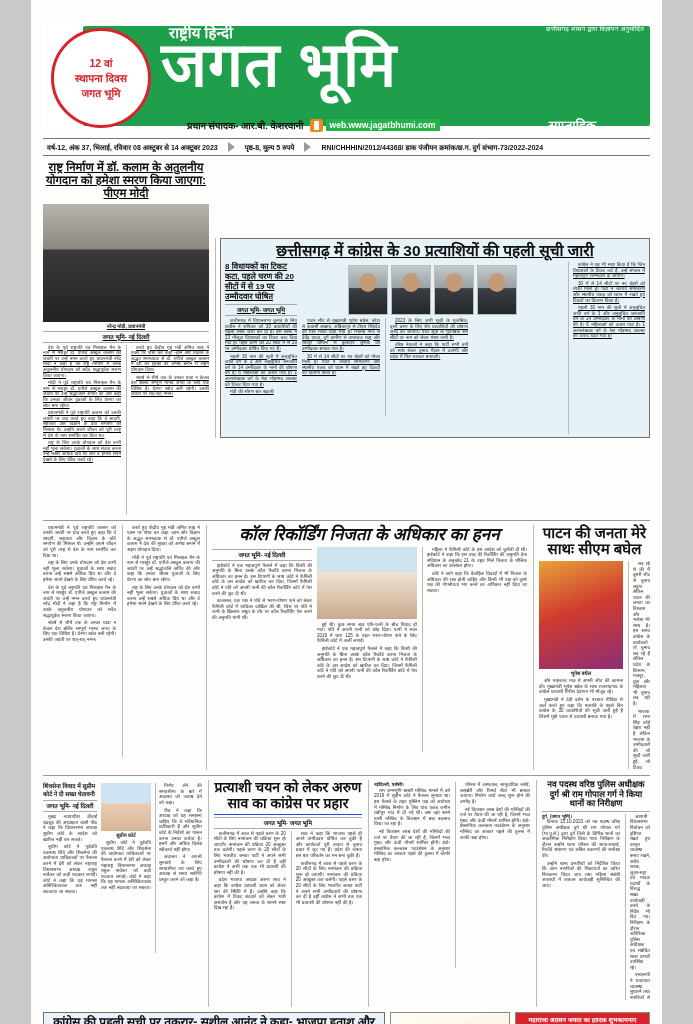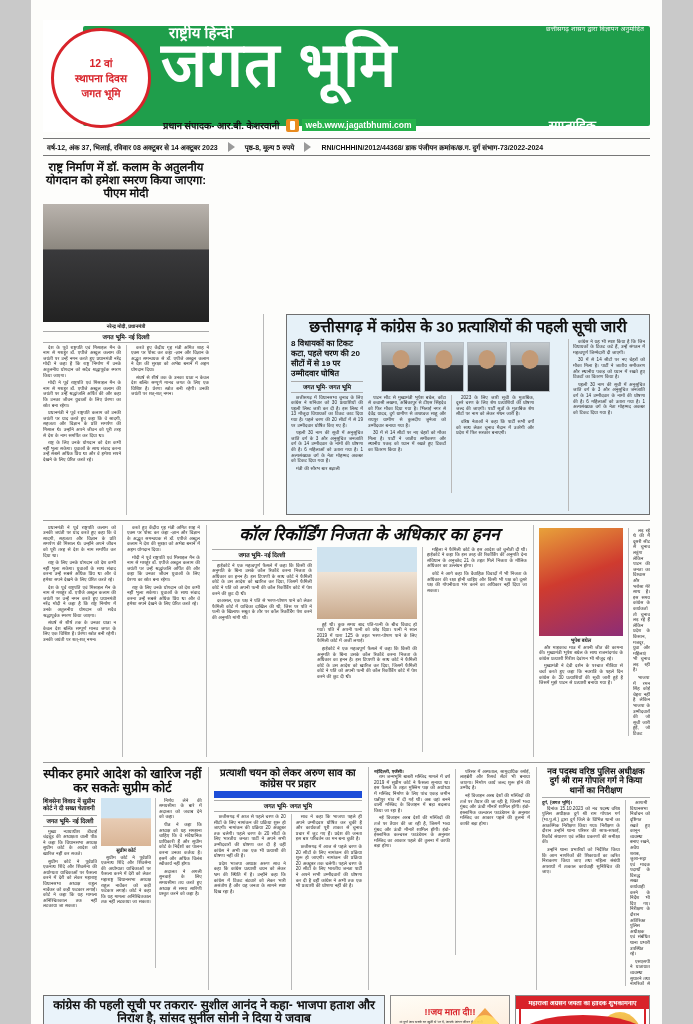--- a/index.html
+++ b/index.html
@@ -9,21 +9,21 @@
 
   
   .masthead{position:relative;height:112px;margin:20px 12px 0 12px;background:#fff;}
   .mh-green{position:absolute;left:40px;right:0;top:6px;height:100px;background:#1f9e4b;border-radius:2px;}
   .mh-approve{position:absolute;right:6px;top:4px;font-size:6.4px;color:#fff;letter-spacing:.2px;}
   .mh-rashtriya{position:absolute;left:126px;top:2px;font-size:15px;font-weight:bold;color:#fff;}
   .mh-title{position:absolute;left:118px;top:14px;font-size:62px;line-height:62px;font-weight:bold;color:#fff;letter-spacing:1px;white-space:nowrap;}
   .mh-badge{position:absolute;left:8px;top:8px;width:94px;height:94px;border-radius:50%;background:#fff;border:3px solid #d8232a;
             display:flex;flex-direction:column;align-items:center;justify-content:center;color:#d8232a;font-weight:bold;font-size:10.5px;line-height:15px;text-align:center;z-index:3;}
   .mh-bottom{position:absolute;left:40px;right:0;bottom:-2px;height:18px;display:flex;align-items:center;}
-  .mh-editor{font-size:9.5px;font-weight:bold;color:#111;margin-left:80px;white-space:nowrap;text-align:right;}
+  .mh-editor{font-size:9.5px;font-weight:bold;color:#111;margin-left:104px;white-space:nowrap;text-align:right;}
   .mh-weblogo{width:13px;height:13px;background:#e98b1f;border-radius:2px;margin:0 3px 0 6px;display:inline-block;position:relative;}
   .mh-weblogo:after{content:"";position:absolute;left:4px;top:2px;width:5px;height:9px;background:#fff;border-radius:1px;}
   .mh-web{font-size:8.5px;font-weight:bold;color:#fff;background:#26b24b;padding:1px 4px;white-space:nowrap;}
   .mh-sap{margin-left:auto;margin-right:54px;font-size:13px;font-weight:bold;color:#fff;}
 
   
   .infobar{margin:6px 12px 0 12px;border-top:1px solid #777;border-bottom:1px solid #777;
            display:flex;align-items:center;height:16px;font-size:7px;font-weight:bold;color:#111;}
   .infobar .c{padding:0 4px;white-space:nowrap;}
   .infobar .arrow{width:0;height:0;border-left:7px solid #9a9a9a;border-top:5px solid transparent;border-bottom:5px solid transparent;margin:0 6px;}
@@ -99,42 +99,42 @@
   <div class="infobar">
     <span class="c c1">वर्ष-12, अंक 37, भिलाई, रविवार 08 अक्टूबर से 14 अक्टूबर 2023</span>
     <span class="arrow"></span>
     <span class="c c2">पृष्ठ-8, मूल्य 5 रुपये</span>
     <span class="arrow"></span>
     <span class="c c3">RNI/CHHHIN/2012/44368/ डाक पंजीयन क्रमांक/छ.ग. दुर्ग संभाग-73/2022-2024</span>
   </div>
 
   <div class="content">
 
-    <div class="row" style="align-items:flex-end;">
+    <div class="row" style="align-items:center;text-decoration:underline;">
 
       <div style="width:166px;">
         <h2 class="head" style="font-size:11.5px;">राष्ट्र निर्माण में डॉ. कलाम के अतुलनीय योगदान को हमेशा स्मरण किया जाएगा: पीएम मोदी</h2>
         <div class="photo ph-modi" style="height:118px;margin-top:4px;"></div>
         <div class="cap">नरेन्द्र मोदी, प्रधानमंत्री</div>
         <div class="byline">जगत भूमि- नई दिल्ली</div>
         <div class="row" style="gap:5px;">
           <div class="txt" style="width:80px;height:170px;">
             <p>देश के पूर्व राष्ट्रपति एवं मिसाइल मैन के नाम से मशहूर डॉ. एपीजे अब्दुल कलाम की जयंती पर उन्हें नमन करते हुए प्रधानमंत्री नरेंद्र मोदी ने कहा है कि राष्ट्र निर्माण में उनके अतुलनीय योगदान को सदैव श्रद्धापूर्वक स्मरण किया जाएगा।</p>
             <p>मोदी ने पूर्व राष्ट्रपति एवं मिसाइल मैन के नाम से मशहूर डॉ. एपीजे अब्दुल कलाम की जयंती पर उन्हें श्रद्धांजलि अर्पित की और कहा कि उनका जीवन युवाओं के लिए प्रेरणा का स्रोत बना रहेगा।</p>
             <p>प्रधानमंत्री ने पूर्व राष्ट्रपति कलाम को उनकी जयंती पर याद करते हुए कहा कि वे सादगी, सहजता और विज्ञान के प्रति समर्पण की मिसाल थे। उन्होंने अपने जीवन को पूरी तरह से देश के नाम समर्पित कर दिया था।</p>
             <p>राष्ट्र के लिए उनके योगदान को देश कभी नहीं भुला सकेगा। युवाओं के साथ संवाद करना उन्हें सबसे अधिक प्रिय था और वे हमेशा सपने देखने के लिए प्रेरित करते रहे।</p>
           </div>
           <div class="txt vrule" style="width:80px;height:170px;padding-left:4px;">
             <p>करते हुए केंद्रीय गृह मंत्री अमित शाह ने एक्स पर पोस्ट कर कहा -ज्ञान और विज्ञान के अद्भुत समन्वयक से डॉ. एपीजे अब्दुल कलाम ने देश की सुरक्षा को अभेद्य बनाने में अहम योगदान दिया।</p>
             <p>संघर्ष से शीर्ष तक के उनका यात्रा न केवल देश बल्कि सम्पूर्ण मानव जगत के लिए एक विशिष्ट है। प्रेरणा स्त्रोत बनी रहेगी। उनकी जयंती पर शत्-शत् नमन।</p>
           </div>
         </div>
       </div>
 
-      <div class="vrule" style="flex:1;padding-left:22px;margin-left:48px;">
+      <div class="vrule" style="flex:1;padding-left:4px;">
         <div class="storybox">
           <h2 class="head" style="font-size:15.5px;">छत्तीसगढ़ में कांग्रेस के 30 प्रत्याशियों की पहली सूची जारी</h2>
           <div class="row" style="gap:5px;margin-top:3px;">
 
             <div style="width:72px;">
               <div class="kicker" style="text-align:left;">8 विधायकों का टिकट कटा, पहले चरण की 20 सीटों में से 19 पर उम्मीदवार घोषित</div>
               <div class="byline">जगत भूमि- जगत भूमि</div>
               <div class="txt" style="height:115px;">
                 <p>छत्तीसगढ़ में विधानसभा चुनाव के लिए कांग्रेस ने शनिवार को 30 प्रत्याशियों की पहली लिस्ट जारी कर दी है। इस लिस्ट में 13 मौजूदा विधायकों का टिकट काट दिया गया है। पहले चरण की 20 सीटों में से 19 पर उम्मीदवार घोषित किए गए हैं।</p>
                 <p>पहली 30 नाम की सूची में अनुसूचित जाति वर्ग के 3 और अनुसूचित जनजाति वर्ग के 14 उम्मीदवार के नामों की घोषणा की है। 6 महिलाओं को उतारा गया है। 1 अल्पसंख्यक वर्ग के नेता मोहम्मद अकबर को टिकट दिया गया है।</p>
@@ -204,20 +204,21 @@
             </div>
           </div>
           <div class="txt vrule" style="width:100px;height:205px;padding-left:4px;">
             <p>महिला ने फैमिली कोर्ट के इस आदेश को चुनौती दी थी। हाईकोर्ट ने कहा कि इस तरह की रिकॉर्डिंग की अनुमति देना संविधान के अनुच्छेद 21 के तहत मिले निजता के मौलिक अधिकार का उल्लंघन होगा।</p>
             <p>कोर्ट ने आगे कहा कि वैवाहिक विवादों में भी निजता के अधिकार की रक्षा होनी चाहिए और किसी भी पक्ष को दूसरे पक्ष की गोपनीयता भंग करने का अधिकार नहीं दिया जा सकता।</p>
           </div>
         </div>
       </div>
 
       <div class="vrule" style="flex:1;padding-left:5px;">
+        <h2 class="head" style="font-size:15px;">पाटन की जनता मेरे साथः सीएम बघेल</h2>
         <div class="row" style="gap:5px;margin-top:3px;">
           <div style="width:84px;">
             <div class="photo ph-temple" style="height:108px;"></div>
             <div class="cap">भूपेश बघेल</div>
             <div class="txt" style="height:92px;margin-top:2px;">
               <p>और माइकाच मात्र में अपनी जीत की कामना की। मुख्यमंत्री भूपेश बघेल के साथ राजनांदगांव के कांग्रेस प्रत्याशी गिरीश देवांगन भी मौजूद रहे।</p>
               <p>मुख्यमंत्री ने देवी दर्शन के पश्चात मीडिया से चर्चा करते हुए कहा कि नवरात्रि के पहले दिन कांग्रेस के 30 प्रत्याशियों की सूची जारी हुई है जिसमें मुझे पाटन से प्रत्याशी बनाया गया है।</p>
             </div>
           </div>
           <div class="txt vrule" style="flex:1;height:208px;padding-left:4px;">
@@ -225,21 +226,20 @@
             <p>भाजपा में रमन सिंह कोई चेहरा नहीं है लेकिन भाजपा के उम्मीदवारों की जो सूची जारी हुई, जो टिकट बांटा गया है उसे रमन सिंह ने बांटा है। रमन सिंह के चेहरे अमन सिंह और अमन सिंह के पीछे अडानी के हवाले पर टिकट बांटे गई।</p>
             <p>हैखासी आठ विधायकों का टिकट काटे जाने पर पीएम भूपेश बघेल ने कहा टिकट नहीं मिलने पर नाराजगी होती है लेकिन सभी लोगों को मना लिया जाएगा। जिन कटे नए विधायकों को पार्टी में जिम्मेदारी दी जाएगी और सरकार आने पर भी उन्हें महत्वपूर्ण पद मिलेंगे।</p>
           </div>
         </div>
       </div>
     </div>
 
     <div class="row" style="margin-top:5px;border-top:1px solid #999;padding-top:4px;">
 
       <div style="width:166px;">
-        <h2 class="head" style="font-size:12.5px;">स्पीकर हमारे आदेश को खारिज नहीं कर सकतेः सुप्रीम कोर्ट</h2>
         <div class="row" style="gap:4px;margin-top:3px;">
           <div style="width:54px;">
             <div class="kicker" style="font-size:6px;text-align:left;">शिवसेना विवाद में सुप्रीम कोर्ट ने दी सख्त चेतावनी</div>
             <div class="byline">जगत भूमि- नई दिल्ली</div>
             <div class="txt" style="height:140px;">
               <p>मुख्य न्यायाधीश डीवाई चंद्रचूड़ की अध्यक्षता वाली पीठ ने कहा कि विधानसभा अध्यक्ष सुप्रीम कोर्ट के आदेश को खारिज नहीं कर सकते।</p>
               <p>सुप्रीम कोर्ट ने पूर्वप्रति एकनाथ शिंदे और शिवसेना की अयोग्यता याचिकाओं पर फैसला करने में देरी को लेकर महाराष्ट्र विधानसभा अध्यक्ष राहुल नार्वेकर को कड़ी फटकार लगाई। कोर्ट ने कहा कि यह मामला अनिश्चितकाल तक नहीं लटकाया जा सकता।</p>
             </div>
           </div>
           <div style="width:50px;">
@@ -251,21 +251,21 @@
           </div>
           <div class="txt vrule" style="flex:1;height:170px;padding-left:3px;">
             <p>निर्णय लेने की समयसीमा के बारे में अदालत को जवाब देने को कहा।</p>
             <p>पीठ ने कहा कि अध्यक्ष को यह समझना चाहिए कि वे संवैधानिक प्राधिकारी हैं और सुप्रीम कोर्ट के निर्देशों का पालन करना उनका कर्तव्य है। इसमें और अधिक विलंब स्वीकार्य नहीं होगा।</p>
             <p>अदालत ने अगली सुनवाई के लिए समयसीमा तय करते हुए अध्यक्ष से समय सारिणी प्रस्तुत करने को कहा है।</p>
           </div>
         </div>
       </div>
 
       <div class="vrule" style="width:155px;padding-left:5px;">
-        <h2 class="head" style="font-size:10px;border-bottom:7px solid #1d4ed8;padding-bottom:2px;">प्रत्याशी चयन को लेकर अरुण साव का कांग्रेस पर प्रहार</h2>
+        <h2 class="head" style="font-size:14px;border-bottom:1px solid #1d4ed8;padding-bottom:2px;">प्रत्याशी चयन को लेकर अरुण साव का कांग्रेस पर प्रहार</h2>
         <div class="byline">जगत भूमि- जगत भूमि</div>
         <div class="row" style="gap:5px;">
           <div class="txt" style="width:72px;height:176px;">
             <p>छत्तीसगढ़ में आज से पहले चरण के 20 सीटों के लिए नामांकन की प्रक्रिया शुरू हो जाएगी। नामांकन की प्रक्रिया 20 अक्टूबर तक चलेगी। पहले चरण के 20 सीटों के लिए भारतीय जनता पार्टी ने अपने सभी उम्मीदवारों की घोषणा कर दी है वहीं कांग्रेस ने अभी तक एक भी प्रत्याशी की घोषणा नहीं की है।</p>
             <p>प्रदेश भाजपा अध्यक्ष अरुण साव ने कहा कि कांग्रेस प्रत्याशी चयन को लेकर भ्रम की स्थिति में है। उन्होंने कहा कि कांग्रेस में टिकट बंटवारे को लेकर भारी असंतोष है और यह जनता के सामने स्पष्ट दिख रहा है।</p>
           </div>
           <div class="txt vrule" style="flex:1;height:176px;padding-left:4px;">
             <p>साव ने कहा कि भाजपा पहले ही अपने उम्मीदवार घोषित कर चुकी है और कार्यकर्ता पूरी ताकत से चुनाव प्रचार में जुट गए हैं। प्रदेश की जनता इस बार परिवर्तन का मन बना चुकी है।</p>
             <p>छत्तीसगढ़ में आज से पहले चरण के 20 सीटों के लिए नामांकन की प्रक्रिया शुरू हो जाएगी। नामांकन की प्रक्रिया 20 अक्टूबर तक चलेगी। पहले चरण के 20 सीटों के लिए भारतीय जनता पार्टी ने अपने सभी उम्मीदवारों की घोषणा कर दी है वहीं कांग्रेस ने अभी तक एक भी प्रत्याशी की घोषणा नहीं की है।</p>
           </div>

